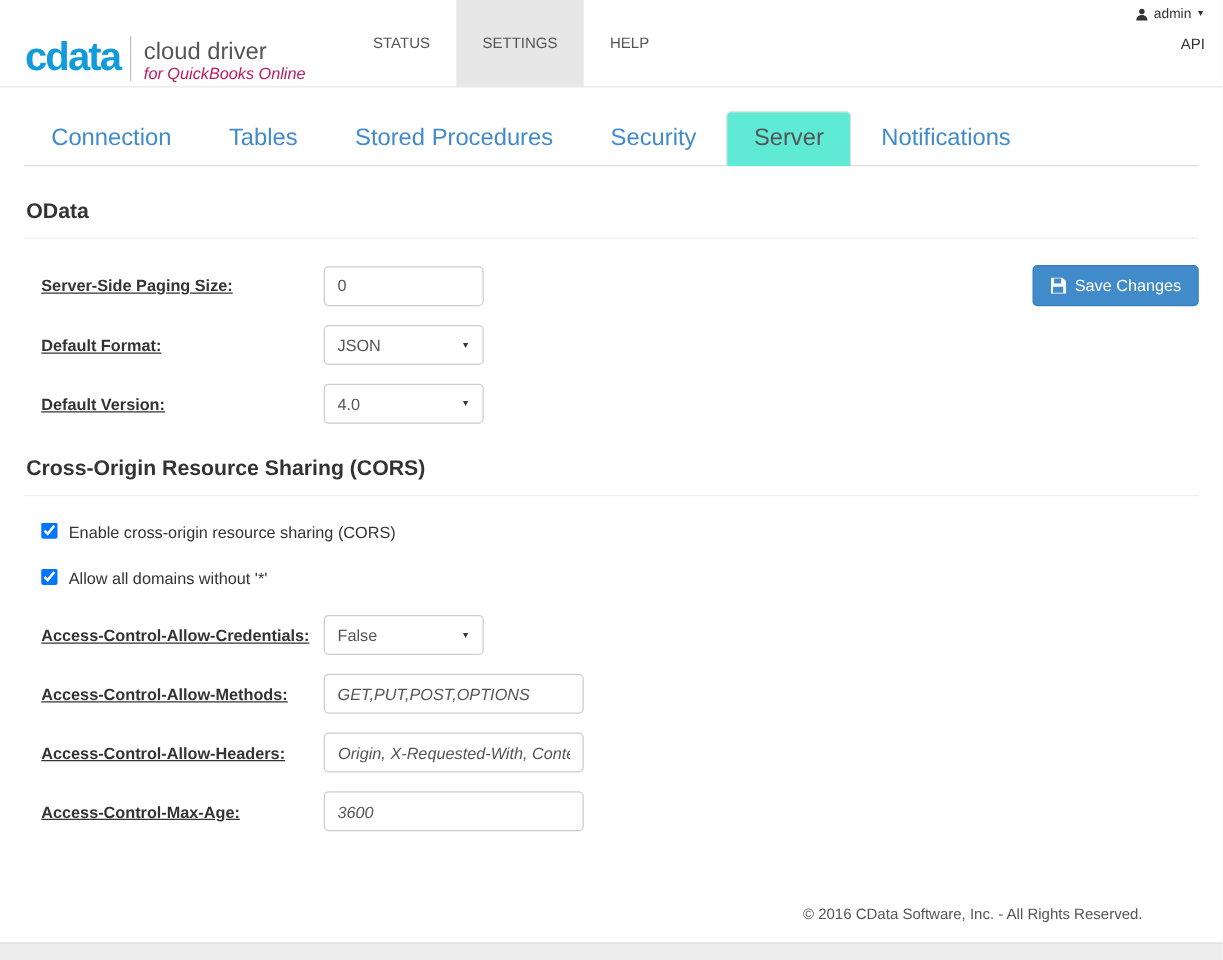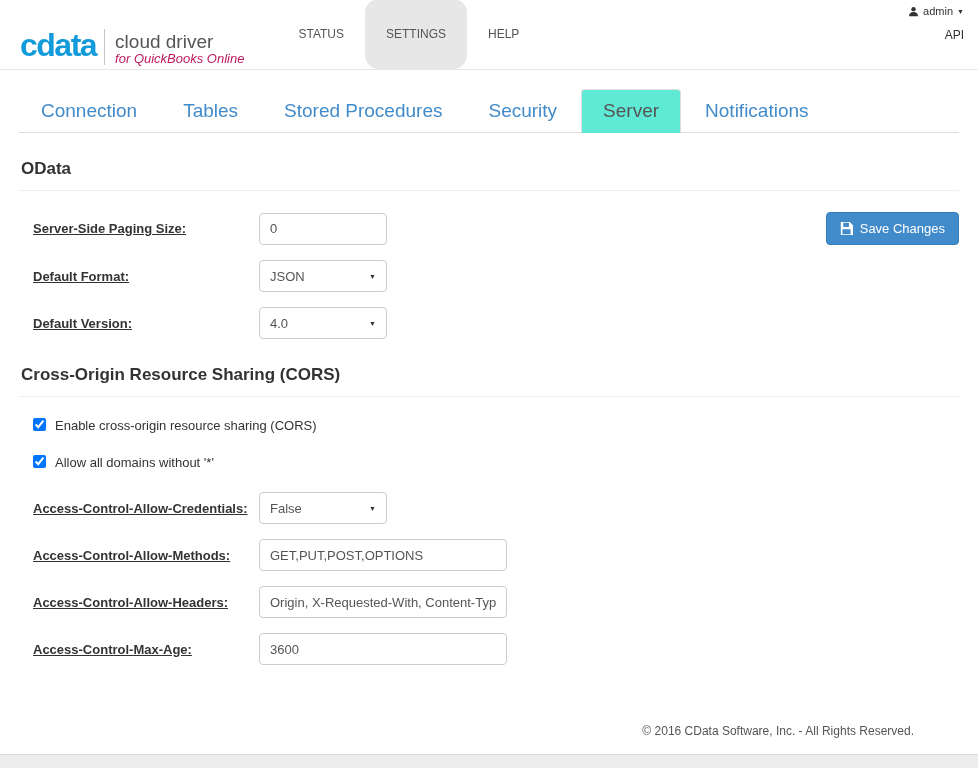--- a/index.html
+++ b/index.html
@@ -15,40 +15,40 @@
   
   .navbar { height: 70px; border-bottom: 1px solid #e7e7e7; display: flex; position: relative; background: #fff; flex-shrink: 0; align-items: flex-end; }
   .brand { display: flex; align-items: center; padding-left: 20px; cursor: pointer; }
   .logo-word { font-size: 32px; font-weight: bold; color: #129bdb; letter-spacing: -1.5px; line-height: 1; padding-bottom: 8px; }
   .logo-sep { width: 1px; background: #c3c3c3; height: 36px; margin: 0 10px 4px 8px; }
   .logo-right { display: flex; flex-direction: column; }
   .logo-product { font-size: 19px; color: #555; line-height: 1.05; }
   .logo-sub { font-size: 13px; color: #be185d; font-style: italic; }
   .nav-menu { display: flex; margin-left: 33px; }
   .nav-item { display: flex; align-items: center; height: 70px; padding: 0 21px; font-size: 12px; color: #555; cursor: pointer; }
-  .nav-item.active { background: #e7e7e7; border-radius: 14px; }
+  .nav-item.active { background: #e7e7e7; }
   .nav-right { position: absolute; right: 14px; top: 5px; text-align: right; }
   .user-menu { font-size: 11px; color: #333; display: flex; align-items: center; gap: 4px; justify-content: flex-end; cursor: pointer; }
   .caret-sm { font-size: 7px; color: #333; line-height: 1; }
   .api-link { font-size: 12px; color: #333; margin-top: 11px; cursor: pointer; }
 
   
   .tabs-wrap { padding: 19px 19px 0; flex-shrink: 0; }
   .tabs { display: flex; border-bottom: 1px solid #ddd; }
   .tab { padding: 10px 21px; font-size: 19px; color: #428bca; cursor: pointer; margin-right: 2px; margin-bottom: -1px; border: 1px solid transparent; border-radius: 4px 4px 0 0; }
   .tab.active { color: #555; background: #5eead4; border-color: #ddd #ddd transparent #ddd; cursor: default; }
 
   
   .content { padding: 0 19px; flex: 1; }
   .section-heading { font-size: 17px; font-weight: bold; color: #333; margin: 26px 2px 0; }
   .rule { border: none; border-top: 1px solid #eee; margin: 11px 0 21px; }
   .form-row { display: flex; align-items: center; margin-bottom: 15px; }
   .form-label { width: 240px; padding-left: 14px; font-size: 13px; font-weight: bold; color: #333; flex-shrink: 0; text-decoration: underline; }
   .text-input { width: 128px; height: 32px; border: 1px solid #ccc; border-radius: 4px; padding: 0 10px; font-size: 13px; color: #555; font-family: inherit; background: #fff; }
-  .text-input.wide { width: 248px; }
+  .text-input.wide { width: 208px; font-style: italic; }
   .select { width: 128px; height: 32px; border: 1px solid #ccc; border-radius: 4px; padding: 0 10px; font-size: 13px; color: #555; display: flex; align-items: center; justify-content: space-between; cursor: pointer; background: #fff; }
   .save-btn { margin-left: auto; background: #428bca; border: 1px solid #357ebd; color: #fff; font-size: 13px; border-radius: 4px; height: 33px; padding: 0 13px; display: flex; align-items: center; gap: 7px; cursor: pointer; font-family: inherit; }
   .check-row { display: flex; align-items: flex-start; gap: 9px; margin: 0 0 22px 14px; font-size: 13px; color: #333; }
   .check-row input { width: 13px; height: 13px; cursor: pointer; }
   .check-label { cursor: pointer; }
 
   
   .footer { padding: 16px 64px 16px 0; text-align: right; font-size: 12px; color: #555; }
 </style>
 </head>

